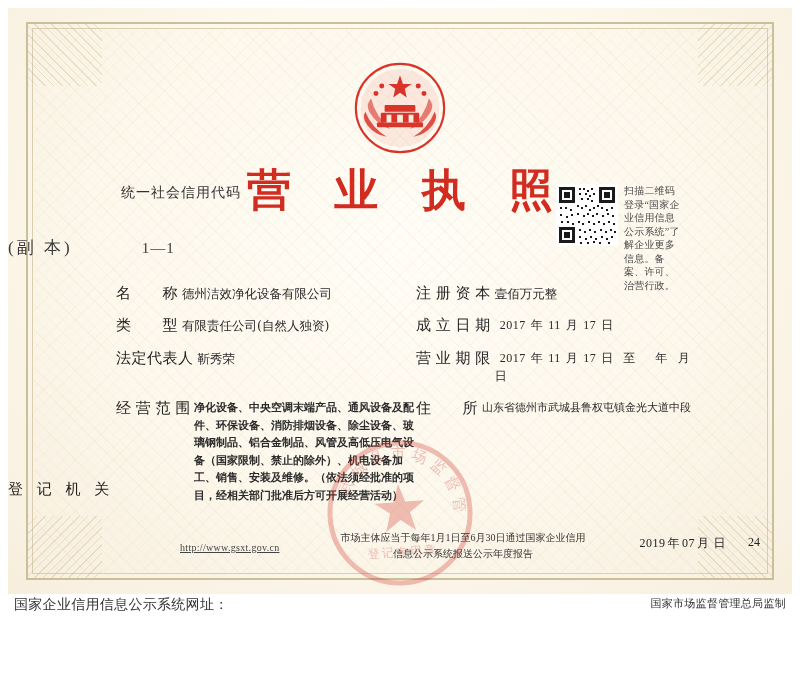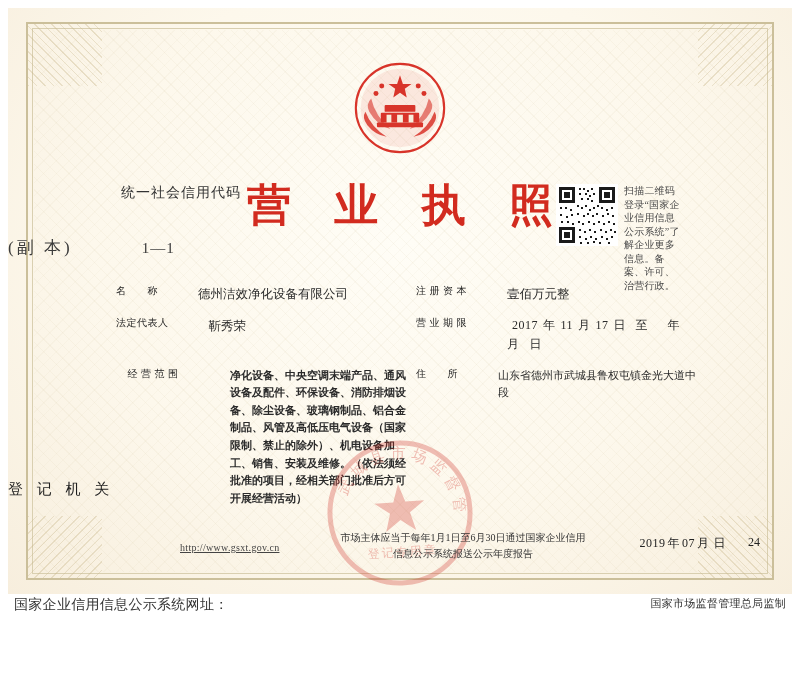--- a/index.html
+++ b/index.html
@@ -80,21 +80,21 @@
     left: 50%;
     top: 52px;
     transform: translateX(-50%);
     width: 96px;
     height: 96px;
   }
 
   
   .title {
     position: absolute;
-    top: 168px;
+    top: 153px;
     left: 0;
     width: 100%;
     text-align: center;
     font-family: "DejaVu Serif", serif;
     font-size: 44px;
     letter-spacing: 14px;
     font-weight: bold;
     color: #d22b1f;
     text-indent: 14px;
   }
@@ -166,34 +166,32 @@
     color: #222;
   }
   .frow {
     display: flex;
     margin-bottom: 13px;
     align-items: flex-start;
   }
   .col-l { width: 300px; display: flex; align-items: flex-start; }
   .col-r { width: 284px; display: flex; align-items: flex-start; }
   .flabel {
-    font-size: 10px;
+    font-size: 15px;
     color: #1f1f1f;
     flex: 0 0 auto;
     letter-spacing: 0.5px;
     white-space: nowrap;
-    text-align: center;
   }
   .fvalue {
     font-size: 12px;
     color: #2a2a2a;
     line-height: 1.55;
     padding-left: 4px;
     flex: 1 1 auto;
-    margin-left: 36px;
   }
   .fvalue.small { font-size: 11px; }
   .handwritten {
     font-family: "DejaVu Serif", serif;
     font-size: 12.5px;
     color: #2b2b2b;
   }
   .date-line {
     font-size: 12px;
     letter-spacing: 0.5px;
@@ -432,20 +430,32 @@
         <div class="col-l">
           <div class="flabel">名　　称</div>
           <div class="fvalue handwritten">德州洁效净化设备有限公司</div>
         </div>
         <div class="col-r">
           <div class="flabel">注 册 资 本</div>
           <div class="fvalue handwritten">壹佰万元整</div>
         </div>
       </div>
 
+      <div class="frow">
+        <div class="col-l">
+          <div class="flabel">类　　型</div>
+          <div class="fvalue handwritten">有限责任公司(自然人独资)</div>
+        </div>
+        <div class="col-r">
+          <div class="flabel">成 立 日 期</div>
+          <div class="fvalue date-line">
+            <span class="num">2017</span><span>年</span><span class="num">11</span><span>月</span><span class="num">17</span><span>日</span>
+          </div>
+        </div>
+      </div>
 
       <div class="frow">
         <div class="col-l">
           <div class="flabel">法定代表人</div>
           <div class="fvalue handwritten">靳秀荣</div>
         </div>
         <div class="col-r">
           <div class="flabel">营 业 期 限</div>
           <div class="fvalue date-line">
             <span class="num">2017</span><span>年</span><span class="num">11</span><span>月</span><span class="num">17</span><span>日</span>

